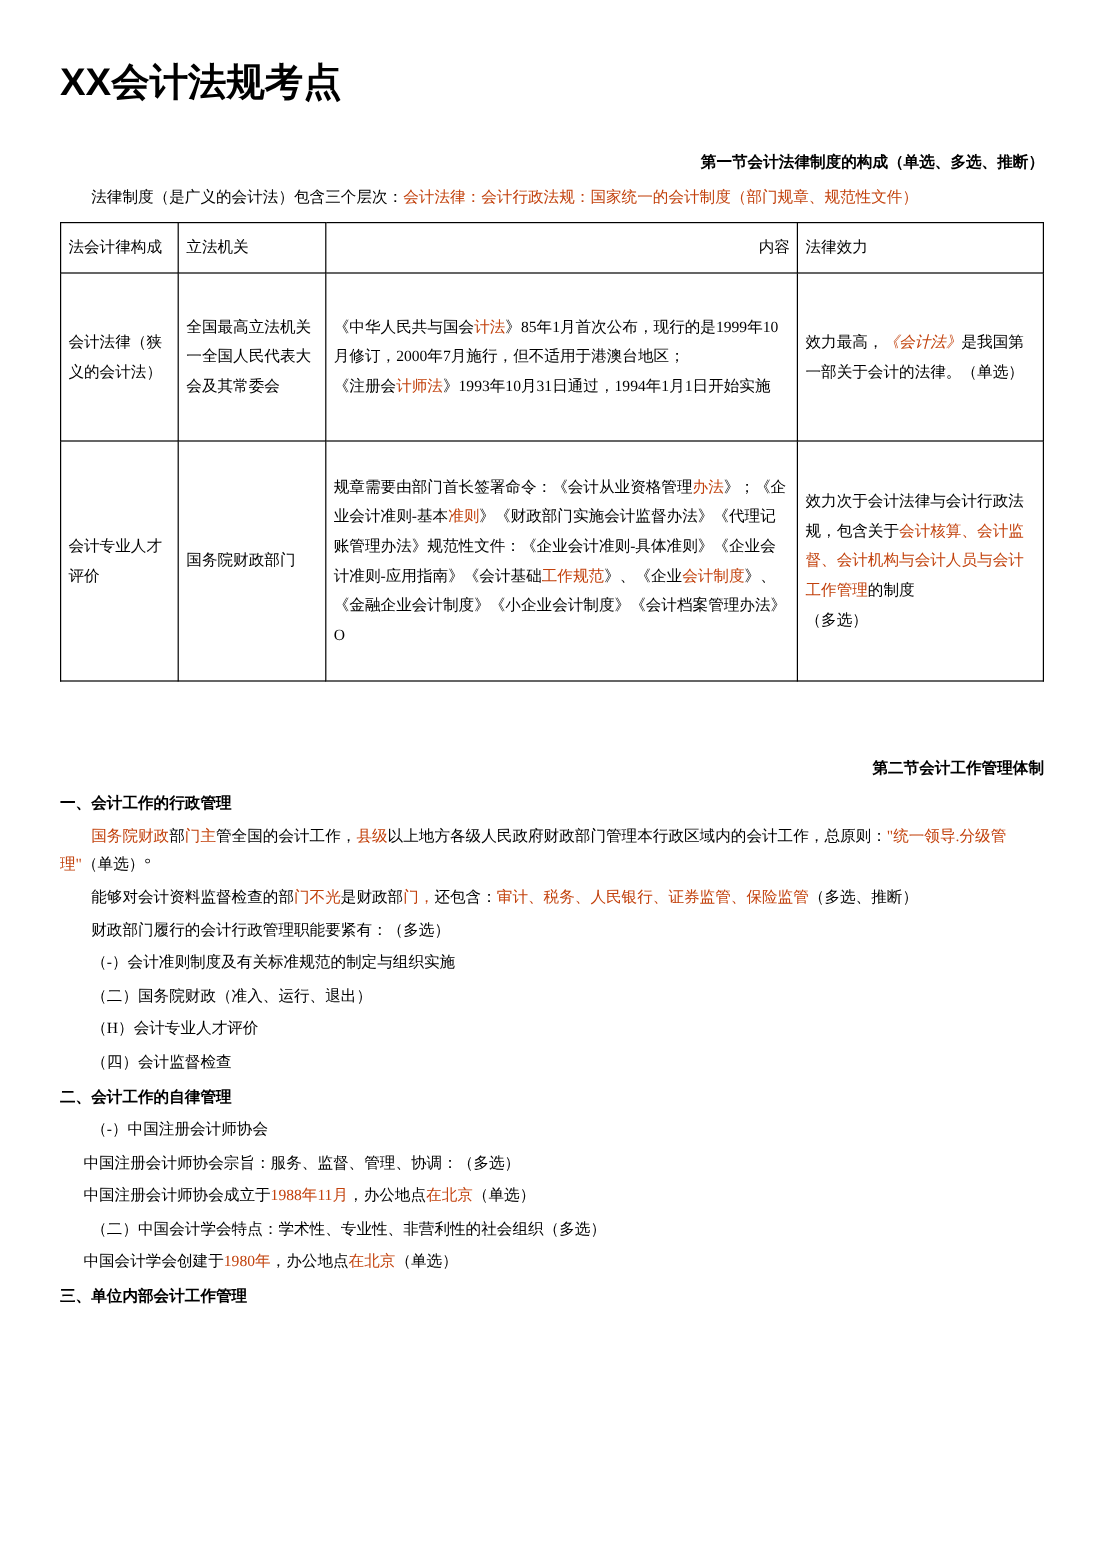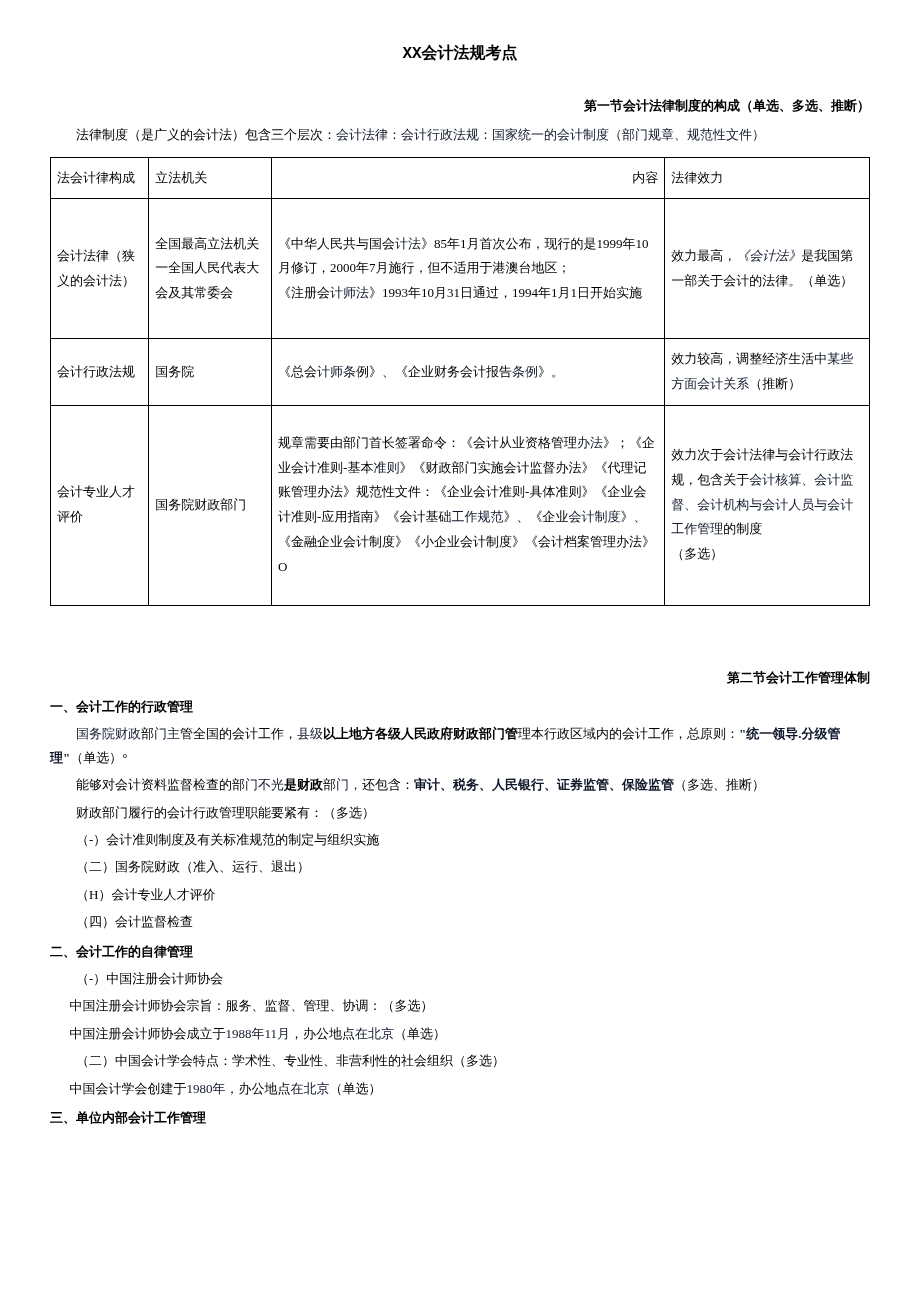--- a/index.html
+++ b/index.html
@@ -6,42 +6,42 @@
     body {
       font-family: "SimSun", "宋体", serif;
       font-size: 13px;
       line-height: 1.8;
       color: #000;
       background: #fff;
       width: 920px;
       padding: 40px 50px;
     }
     h1 {
-      text-align: center;
-      font-size: 16px;
+      text-align: left;
+      font-size: 32px;
       font-weight: bold;
       margin-bottom: 25px;
-      font-family: Liberation Mono, monospace;
+      font-family: Liberation Sans, sans-serif;
     }
     .section-title {
       font-weight: bold;
       margin-top: 8px;
       margin-bottom: 6px;
       text-align: right;
     }
     .indent {
       text-indent: 2em;
       margin-bottom: 10px;
     }
     .indent-line {
       text-indent: 2em;
       margin-bottom: 4px;
     }
-    .red { color: #0f172a; }
-    .bold { font-weight: bold; }
+    .red { color: #c2410c; }
+    .bold { font-weight: normal; }
     .italic { font-style: italic; }
     table {
       border-collapse: collapse;
       width: 100%;
       margin-top: 4px;
       margin-bottom: 60px;
     }
     td {
       border: 1px solid #000;
       padding: 8px 6px;
@@ -94,30 +94,20 @@
       <span>一全国人民代表大会及其常委会</span>
     </td>
     <td>
       <span>《中华人民共与国会</span><span class="red">计法</span><span>》85年1月首次公布，现行的是1999年10月修订，2000年7月施行，但不适用于港澳台地区；</span><br>
       <span>《注册会</span><span class="red">计师法</span><span>》1993年10月31日通过，1994年1月1日开始实施</span>
     </td>
     <td>
       <span>效力最高，</span><span class="red italic">《会计法》</span><span>是我国第一部关于会计的法律。（单选）</span>
     </td>
   </tr>
-  <tr>
-    <td>会计行政法规</td>
-    <td>国务院</td>
-    <td>
-      <span>《总会</span><span class="red">计师条</span><span>例》、《企业财务会计报告</span><span class="red">条例</span><span>》。</span>
-    </td>
-    <td>
-      <span>效力较高，调整经济生活</span><span class="red">中某些方面会计关系</span><span>（推断）</span>
-    </td>
-  </tr>
   <tr class="row-tall2">
     <td>会计专业人才评价</td>
     <td>国务院财政部门</td>
     <td>
       <span>规章需要由部门首长签署命令：《会计从业资格管理</span><span class="red">办法</span><span>》；《企业会计准则-基本</span><span class="red">准则</span><span>》《财政部门实施会计监督办法》《代理记账管理办法》规范性文件：《企业会计准则-具体准则》《企业会计准则-应用指南》《会计基础</span><span class="red">工作规范</span><span>》、《企业</span><span class="red">会计制度</span><span>》、《金融企业会计制度》《小企业会计制度》《会计档案管理办法》O</span>
     </td>
     <td>
       <span>效力次于会计法律与会计行政法规，包含关于</span><span class="red">会计核算、会计监督、会计机构与会计人员与会计工作管理</span><span>的制度</span><br>
       <span>（多选）</span>
     </td>

